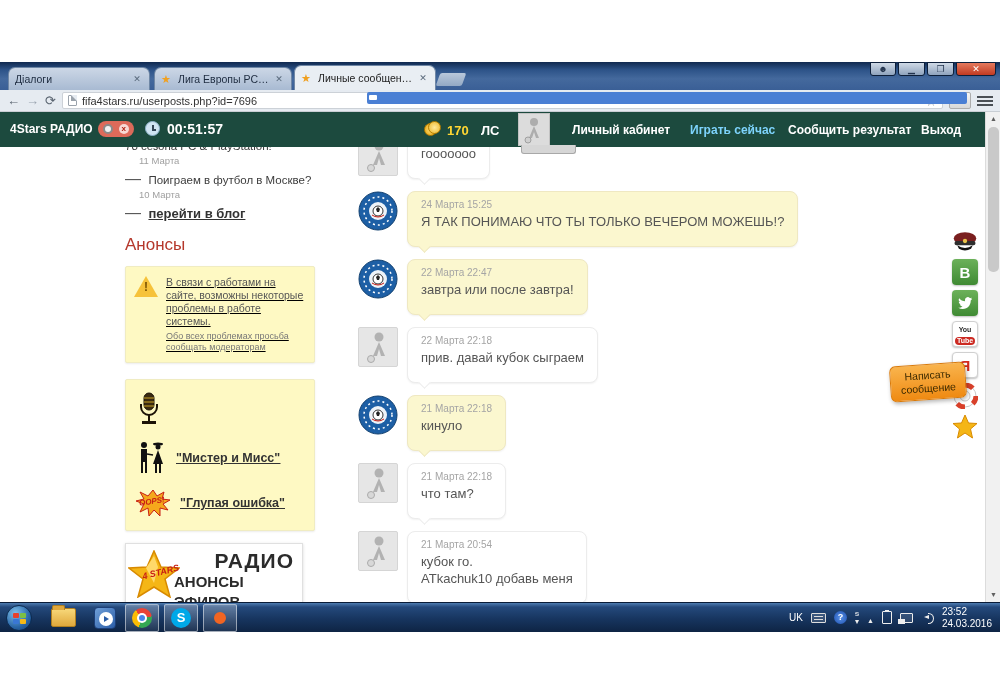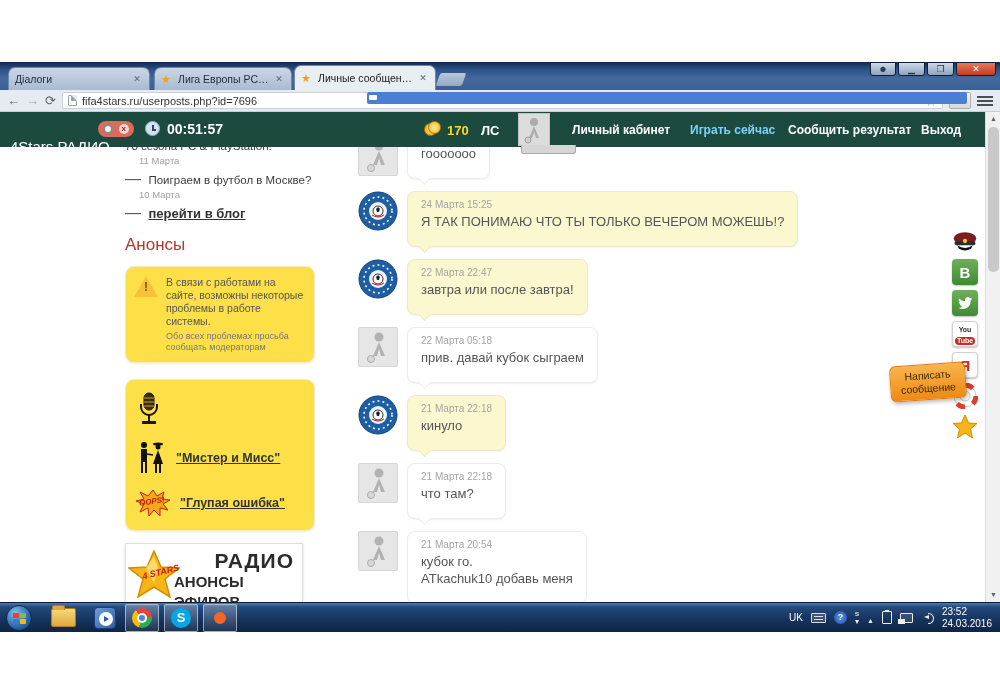--- a/index.html
+++ b/index.html
@@ -43,21 +43,21 @@
   .bookmark-star::before { content:"☆"; font-size:13px; color:#9aa2ab; }
   .dlbtn { width:22px; height:17px; background:linear-gradient(#f5f5f5,#d8d8d8); border:1px solid #adadad; border-radius:2px; position:relative; }
   .dlbtn::after { content:""; position:absolute; left:6px; top:5px; border:5px solid transparent; border-top:6px solid #3a3a3a; }
   .menubtn { width:16px; height:14px; display:flex; flex-direction:column; justify-content:space-between; padding:2px 0; }
   .menubtn i { display:block; height:2px; background:#4a4f55; }
 
   
   .site { position:relative; width:1000px; height:490px; background:#fff; overflow:hidden; }
 
   .greenbar { position:absolute; left:0; top:0; width:100%; height:35px; background:#1c4a3e; z-index:4; }
-  .brand { position:absolute; left:10px; top:26px; color:#fff; font-weight:normal; font-size:15px; }
+  .brand { position:absolute; left:10px; top:10px; color:#fff; font-weight:bold; font-size:12px; }
   .radio-badge { position:absolute; left:98px; top:9px; width:36px; height:16px; background:#dd6a5a; border-radius:8px; display:flex; align-items:center; justify-content:space-evenly; }
   .radio-badge .disc { width:10px; height:10px; border-radius:50%; background:#f2f2f2; border:2px solid #8a8a8a; }
   .radio-badge .bx { color:#b01f10; background:#f7d9d4; border-radius:50%; width:10px; height:10px; font-size:8px; line-height:10px; text-align:center; font-weight:bold; }
   .clock-ic { position:absolute; left:145px; top:9px; width:15px; height:15px; border-radius:50%; background:#cfe3f2; border:1px solid #8fb3cc; }
   .clock-ic::before { content:""; position:absolute; left:6px; top:3px; width:1.5px; height:5px; background:#345; }
   .clock-ic::after { content:""; position:absolute; left:6px; top:7px; width:4px; height:1.5px; background:#345; }
   .timer { position:absolute; left:167px; top:9px; color:#fff; font-weight:bold; font-size:14px; }
   .coin { position:absolute; left:424px; top:11px; width:13px; height:13px; border-radius:50%; background:radial-gradient(#ffe277,#e3a00e); border:1px solid #b57d00; }
   .coin::after { content:""; position:absolute; left:3px; top:-3px; width:11px; height:11px; border-radius:50%; background:radial-gradient(#ffe99a,#eab527); border:1px solid #b57d00; }
   .coins-num { position:absolute; left:447px; top:11px; color:#ffd633; font-weight:bold; font-size:13px; }
@@ -69,21 +69,21 @@
   .minitab { position:absolute; left:521px; top:33px; width:55px; height:9px; background:#d6d6d6; border:1px solid #a8a8a8; border-top:none; border-radius:0 0 3px 3px; z-index:5; }
 
   
   .sidebar { position:absolute; left:125px; top:26px; width:196px; z-index:1; }
   .news-link { font-size:11.5px; color:#3c3c3c; }
   .news-dash { color:#555; margin-right:3px; text-decoration:none; display:inline-block; }
   .news-date { font-size:9.5px; color:#a0a0a0; margin:1px 0 4px 14px; }
   .news-row { line-height:14px; }
   .blog-link { font-size:13px; font-weight:bold; color:#333; text-decoration:underline; }
   .announce-h { margin-top:14px; font-size:17px; color:#b5382c; }
-  .ybox { background:#fde047; border:1px solid #f0ecc2; border-radius:9px; box-shadow:0 1px 2px rgba(0,0,0,.08); }
+  .ybox { background:#fef9c3; border:1px solid #f0ecc2; border-radius:2px; box-shadow:0 1px 2px rgba(0,0,0,.08);text-decoration:underline; }
   .warnbox { margin-top:11px; padding:9px 8px; display:flex; gap:8px; width:190px; }
   .warn-ic { flex:0 0 24px; width:0; height:0; border-left:12px solid transparent; border-right:12px solid transparent; border-bottom:21px solid #f6c23a; position:relative; }
   .warn-ic::after { content:"!"; position:absolute; left:-2px; top:4px; color:#7a5200; font-weight:bold; font-size:12px; }
   .warn-text { font-size:10.5px; color:#555; line-height:13px; }
   .warn-sub { font-size:9px; color:#777; margin-top:3px; line-height:11px; }
   .contestbox { margin-top:16px; padding:12px 10px; width:190px; }
   .c-row { display:flex; align-items:center; gap:10px; margin-bottom:14px; }
   .c-row:last-child { margin-bottom:2px; }
   .contest-h { font-size:14px; font-weight:bold; color:#2e2e2e; line-height:17px; }
   .contest-link { font-size:12.5px; font-weight:bold; color:#333; text-decoration:underline; }
@@ -376,21 +376,21 @@
         </div>
       </div>
 
       <div class="msg">
         <span class="avatar player"><svg width="38" height="38" viewBox="0 0 38 38">
               <circle cx="20" cy="9" r="4.5" fill="#b2b2b2"></circle>
               <path d="M20 14 L14 28 L18 28 L20 21 L22 28 L26 28 Z" fill="#b2b2b2"></path>
               <circle cx="12" cy="31" r="3.5" fill="#d8d8d8" stroke="#ababab"></circle>
             </svg></span>
         <div class="bubble">
-          <div class="m-date">22 Марта 05:18</div>
+          <div class="m-date">22 Марта 22:18</div>
           <div class="m-text">прив. давай кубок сыграем</div>
         </div>
       </div>
 
       <div class="msg yellow">
         <span class="avatar"><svg width="40" height="40" viewBox="0 0 40 40">
               <circle cx="20" cy="20" r="19" fill="#1d5fa5" stroke="#12406f"></circle>
               <circle cx="20" cy="20" r="14" fill="none" stroke="#fff" stroke-width="1.5" stroke-dasharray="2 3"></circle>
               <circle cx="20" cy="20" r="9" fill="#eef3f8"></circle>
               <circle cx="20" cy="20" r="5" fill="#fff" stroke="#333"></circle>

